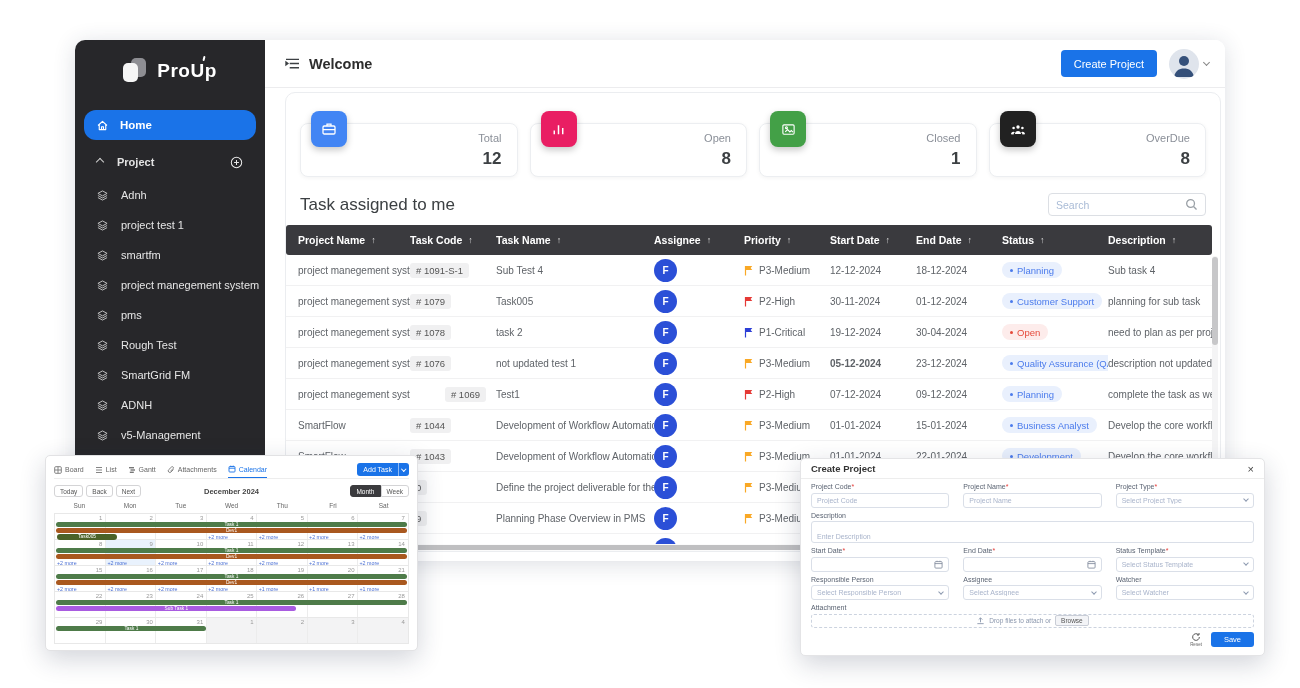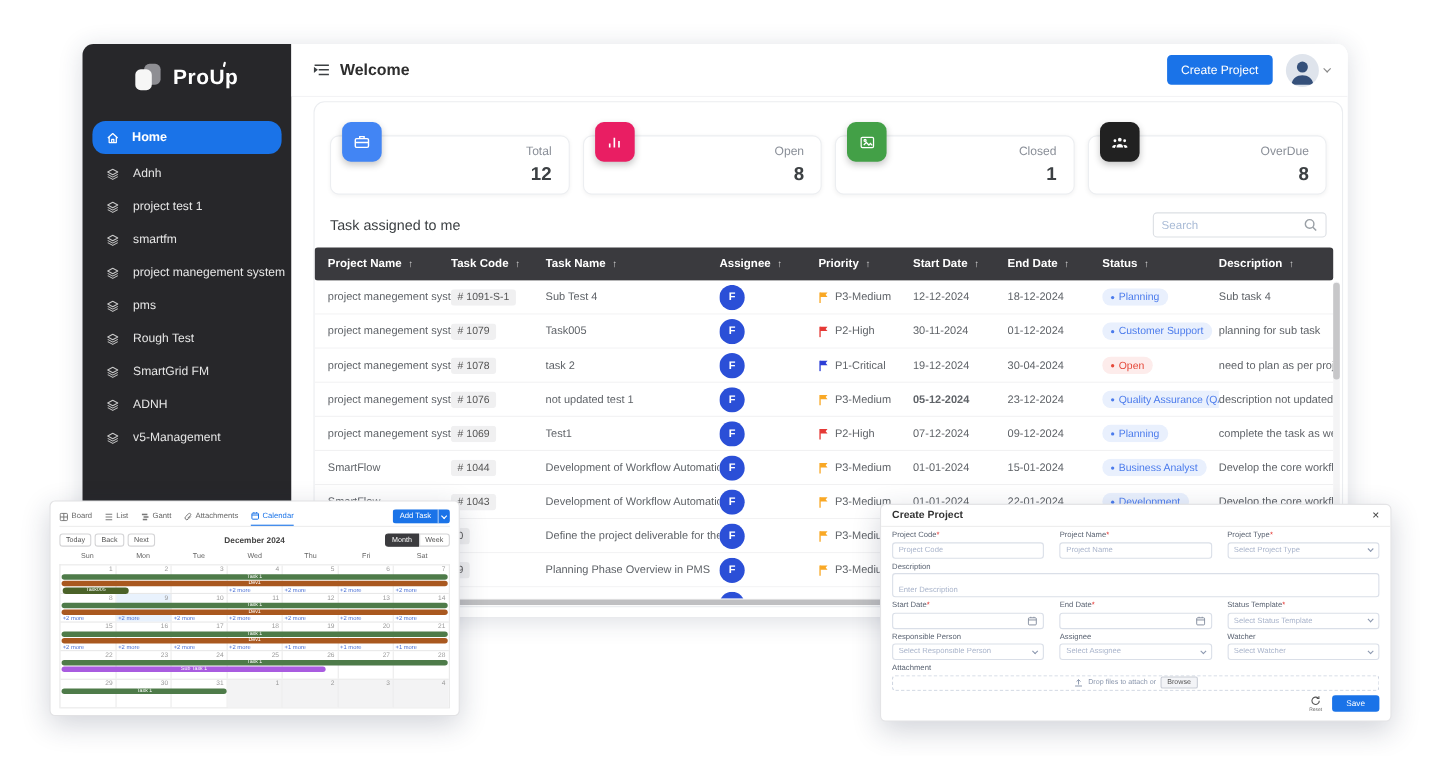--- a/index.html
+++ b/index.html
@@ -34,21 +34,21 @@
 .wrapper{position:absolute;left:20px;top:52px;width:936px;height:460px;border:1px solid #ebedf0;border-radius:10px;background:#fff;overflow:hidden}
 
 .stats{display:flex;gap:12px;margin:30px 14px 0}
 .stat-card{flex:1;position:relative;height:54px;border:1px solid #eceef1;border-radius:8px;box-shadow:0 1px 4px rgba(0,0,0,.05);background:#fff}
 .stat-ico{position:absolute;left:10px;top:-13px;width:36px;height:36px;border-radius:8px;display:flex;align-items:center;justify-content:center;box-shadow:0 3px 7px rgba(0,0,0,.22)}
 .stat-text{position:absolute;right:15px;top:8px;text-align:right}
 .stat-label{font-size:11px;color:#8a8f98}
 .stat-value{font-size:17px;font-weight:bold;color:#3c4043;margin-top:5px}
 
 .task-head{display:flex;align-items:center;margin:16px 14px 0;height:23px}
-.th-title{font-size:13px;color:#3c4043}
+.th-title{font-size:17px;color:#3c4043}
 .search-box{margin-left:auto;width:158px;height:23px;border:1px solid #dcdfe4;border-radius:4px;display:flex;align-items:center;padding:0 7px;background:#fff}
 .search-input{border:0;outline:0;flex:1;font-size:10.5px;color:#555;width:100%;font-family:"Liberation Sans",sans-serif}
 .search-input::placeholder{color:#a9bbd6}
 
 .table{margin-top:9px;width:926px;position:relative}
 .thead{height:30px;background:#3a3a3e;display:flex;align-items:center;padding-left:12px;border-radius:3px}
 .th{display:flex;align-items:center;gap:6px;color:#fff;font-size:10.5px;font-weight:bold;overflow:hidden;white-space:nowrap;flex:none;cursor:pointer}
 .arrow{color:#d9d9d9;font-size:9px;font-weight:normal}
 .tbody{height:291px;overflow:hidden}
 .tr{display:flex;align-items:center;height:31px;border-bottom:1px solid #f1f1f2;padding-left:12px;background:#fff;cursor:pointer}
@@ -135,20 +135,30 @@
       </div>
       <div class="side-home">
         <span class="side-ico">
             <svg width="13" height="13" viewBox="0 0 16 16" fill="none" stroke="#fff" stroke-width="1.4" stroke-linejoin="round">
               <path d="M2.5 8 8 3l5.5 5M4 7v6h8V7"></path>
               <path d="M6.8 13v-3.4h2.4V13"></path>
             </svg>
           </span>
         <span>Home</span>
       </div>
+      <div class="side-project">
+        <span class="chev-up"></span>
+        <span>Project</span>
+        <span class="plus-ico">
+            <svg width="13" height="13" viewBox="0 0 14 14" fill="none" stroke="#e8e8e8" stroke-width="1.1">
+              <circle cx="7" cy="7" r="5.6"></circle>
+              <path d="M7 4.4v5.2M4.4 7h5.2"></path>
+            </svg>
+          </span>
+      </div>
       <div class="side-list">
   <div class="side-item">
     <span class="side-ico">
               <svg width="11" height="11" viewBox="0 0 12 12" fill="none" stroke="#c9c9c9" stroke-width="1" stroke-linejoin="round">
                 <path d="M6 1 11 3.7 6 6.4 1 3.7z"></path>
                 <path d="M1 6l5 2.7L11 6"></path>
                 <path d="M1 8.3l5 2.7 5-2.7"></path>
               </svg>
             </span>
     <span>Adnh</span>
@@ -542,21 +552,21 @@
                 </div>
     <div class="td" style="width: 106px;">
                   <span class="c-desc">description not updated test 1</span>
                 </div>
   </div>
 
   <div class="tr">
     <div class="td" style="width: 112px;">
                   <span class="c-project">project manegement system</span>
                 </div>
-    <div class="td" style="width: 86px;">
+    <div class="td" style="width: 86px; justify-content: flex-end;">
                   <span class="code-pill"># 1069</span>
                 </div>
     <div class="td" style="width: 158px;">
                   <span class="c-task">Test1</span>
                 </div>
     <div class="td" style="width: 90px;">
                   <span class="avatar">F</span>
                 </div>
     <div class="td c-priority" style="width: 86px;">
                   <span class="flag">

